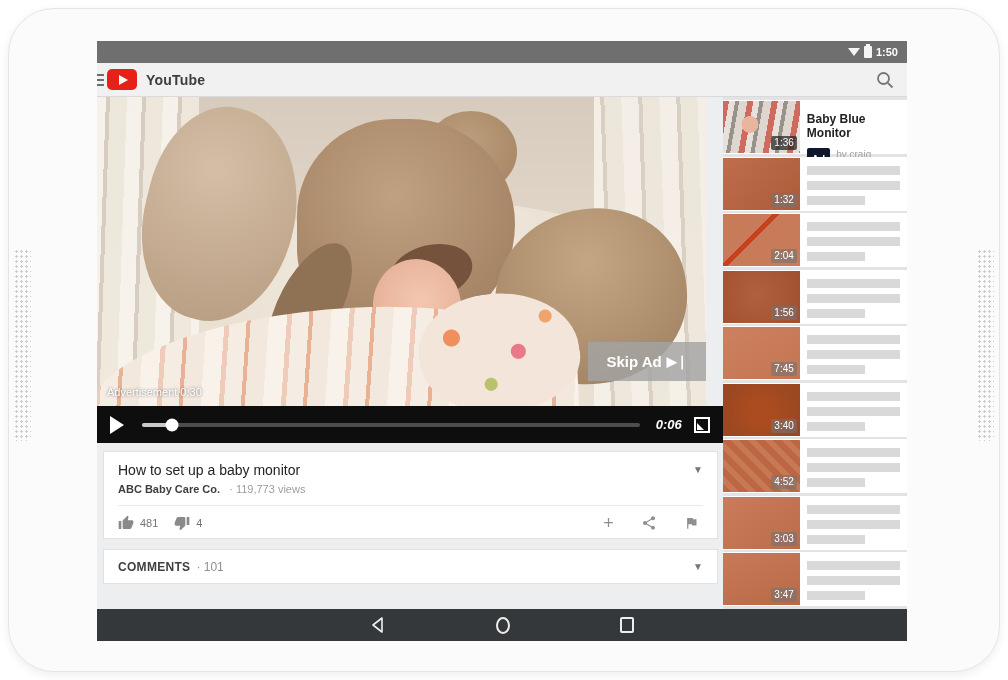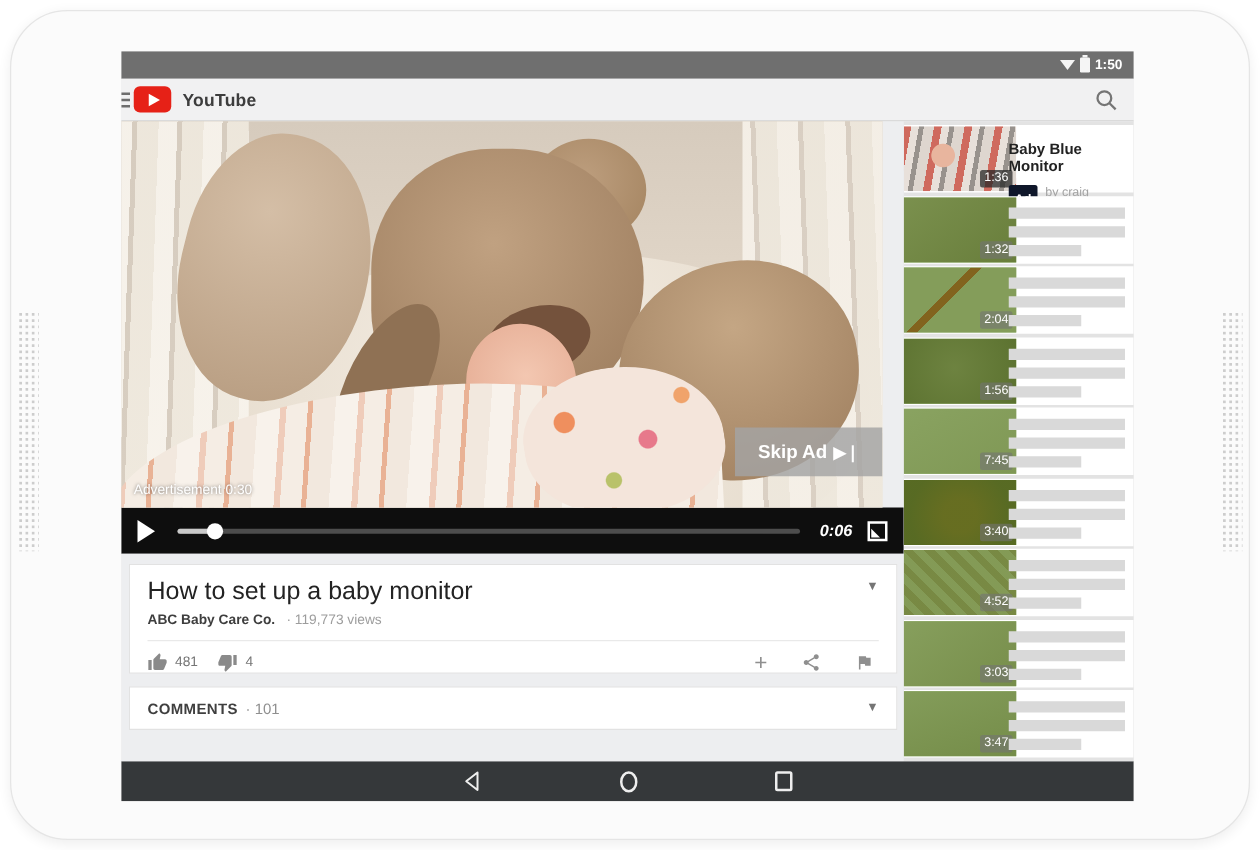--- a/index.html
+++ b/index.html
@@ -99,38 +99,38 @@
   .ptime { color:#ffffff; font-size:13px; font-weight:bold; margin-right:12px;font-style:italic; }
   .fs-icon { position:relative; width:16px; height:16px; border:2px solid #ffffff; }
   .fs-icon::after { content:""; position:absolute; left:1px; bottom:1px; width:0; height:0;
     border-bottom:7px solid #ffffff; border-right:7px solid transparent; }
 
   
   .content { flex:1; background:#edeef0; padding:8px 5px 0 6px; }
   .card { background:#ffffff; border:1px solid #e2e2e2; }
   .info-card { padding:10px 14px 0 14px; height:88px; }
   .title-row { display:flex; align-items:flex-start; }
-  .v-title { font-size:20px; color:#232323; }
+  .v-title { font-size:14px; color:#232323; }
   .caret { margin-left:auto; color:#757575; font-size:10px; line-height:15px; }
   .sub-row { margin-top:5px; font-size:11px; }
   .channel { font-weight:bold; color:#3e3e3e; }
   .views { color:#9d9d9d; margin-left:6px; }
   .divider { border-top:1px solid #e9e9e9; margin-top:10px; }
   .actions { display:flex; align-items:center; padding-top:9px; }
   .cnt { font-size:11px; color:#757575; margin:0 16px 0 6px;text-align:center; }
   .right-icons { margin-left:auto; display:flex; align-items:center; gap:27px; padding-right:4px; }
   .plus-glyph { font-size:18px; color:#8f8f8f; line-height:16px; }
   .comments-card { margin-top:10px; padding:9px 14px; display:flex; align-items:center; }
   .c-label { font-size:12px; color:#3f3f3f; font-weight:bold; letter-spacing:.3px; }
   .c-count { font-size:12px; color:#8f8f8f; margin-left:6px; }
 
   
   .sidebar { width:201px; background:#e3e3e3; padding-top:3px; overflow:hidden; }
   .side-item { position:relative; height:54px; background:#ffffff; margin-bottom:2.5px; }
-  .thumb { position:absolute; left:0; top:1px; width:90px; height:52px; overflow:hidden; background:#4d7c0f; }
+  .thumb { position:absolute; left:0; top:1px; width:77px; height:52px; overflow:hidden; background:#c2410c; }
   .timg { width:100%; height:100%; }
   .faded .timg { opacity:.42; }
   .dur { position:absolute; right:3px; bottom:3px; background:rgba(40,40,40,0.75); color:#ffffff;
     font-size:10px; padding:0 3px; border-radius:2px; line-height:14px; }
   .faded .dur { background:rgba(115,115,115,0.6); }
   .meta { position:absolute; left:84px; right:7px; top:0; height:100%; }
   .ad-title { margin-top:12px; font-size:12px; font-weight:bold; color:#222222; }
   .ad-line2 { margin-top:8px; display:flex; align-items:center; gap:6px; }
   .ad-badge { background:#0f172a; color:#ffffff; font-size:10px; font-weight:bold;
     padding:6px 5px; border-radius:2px; }

